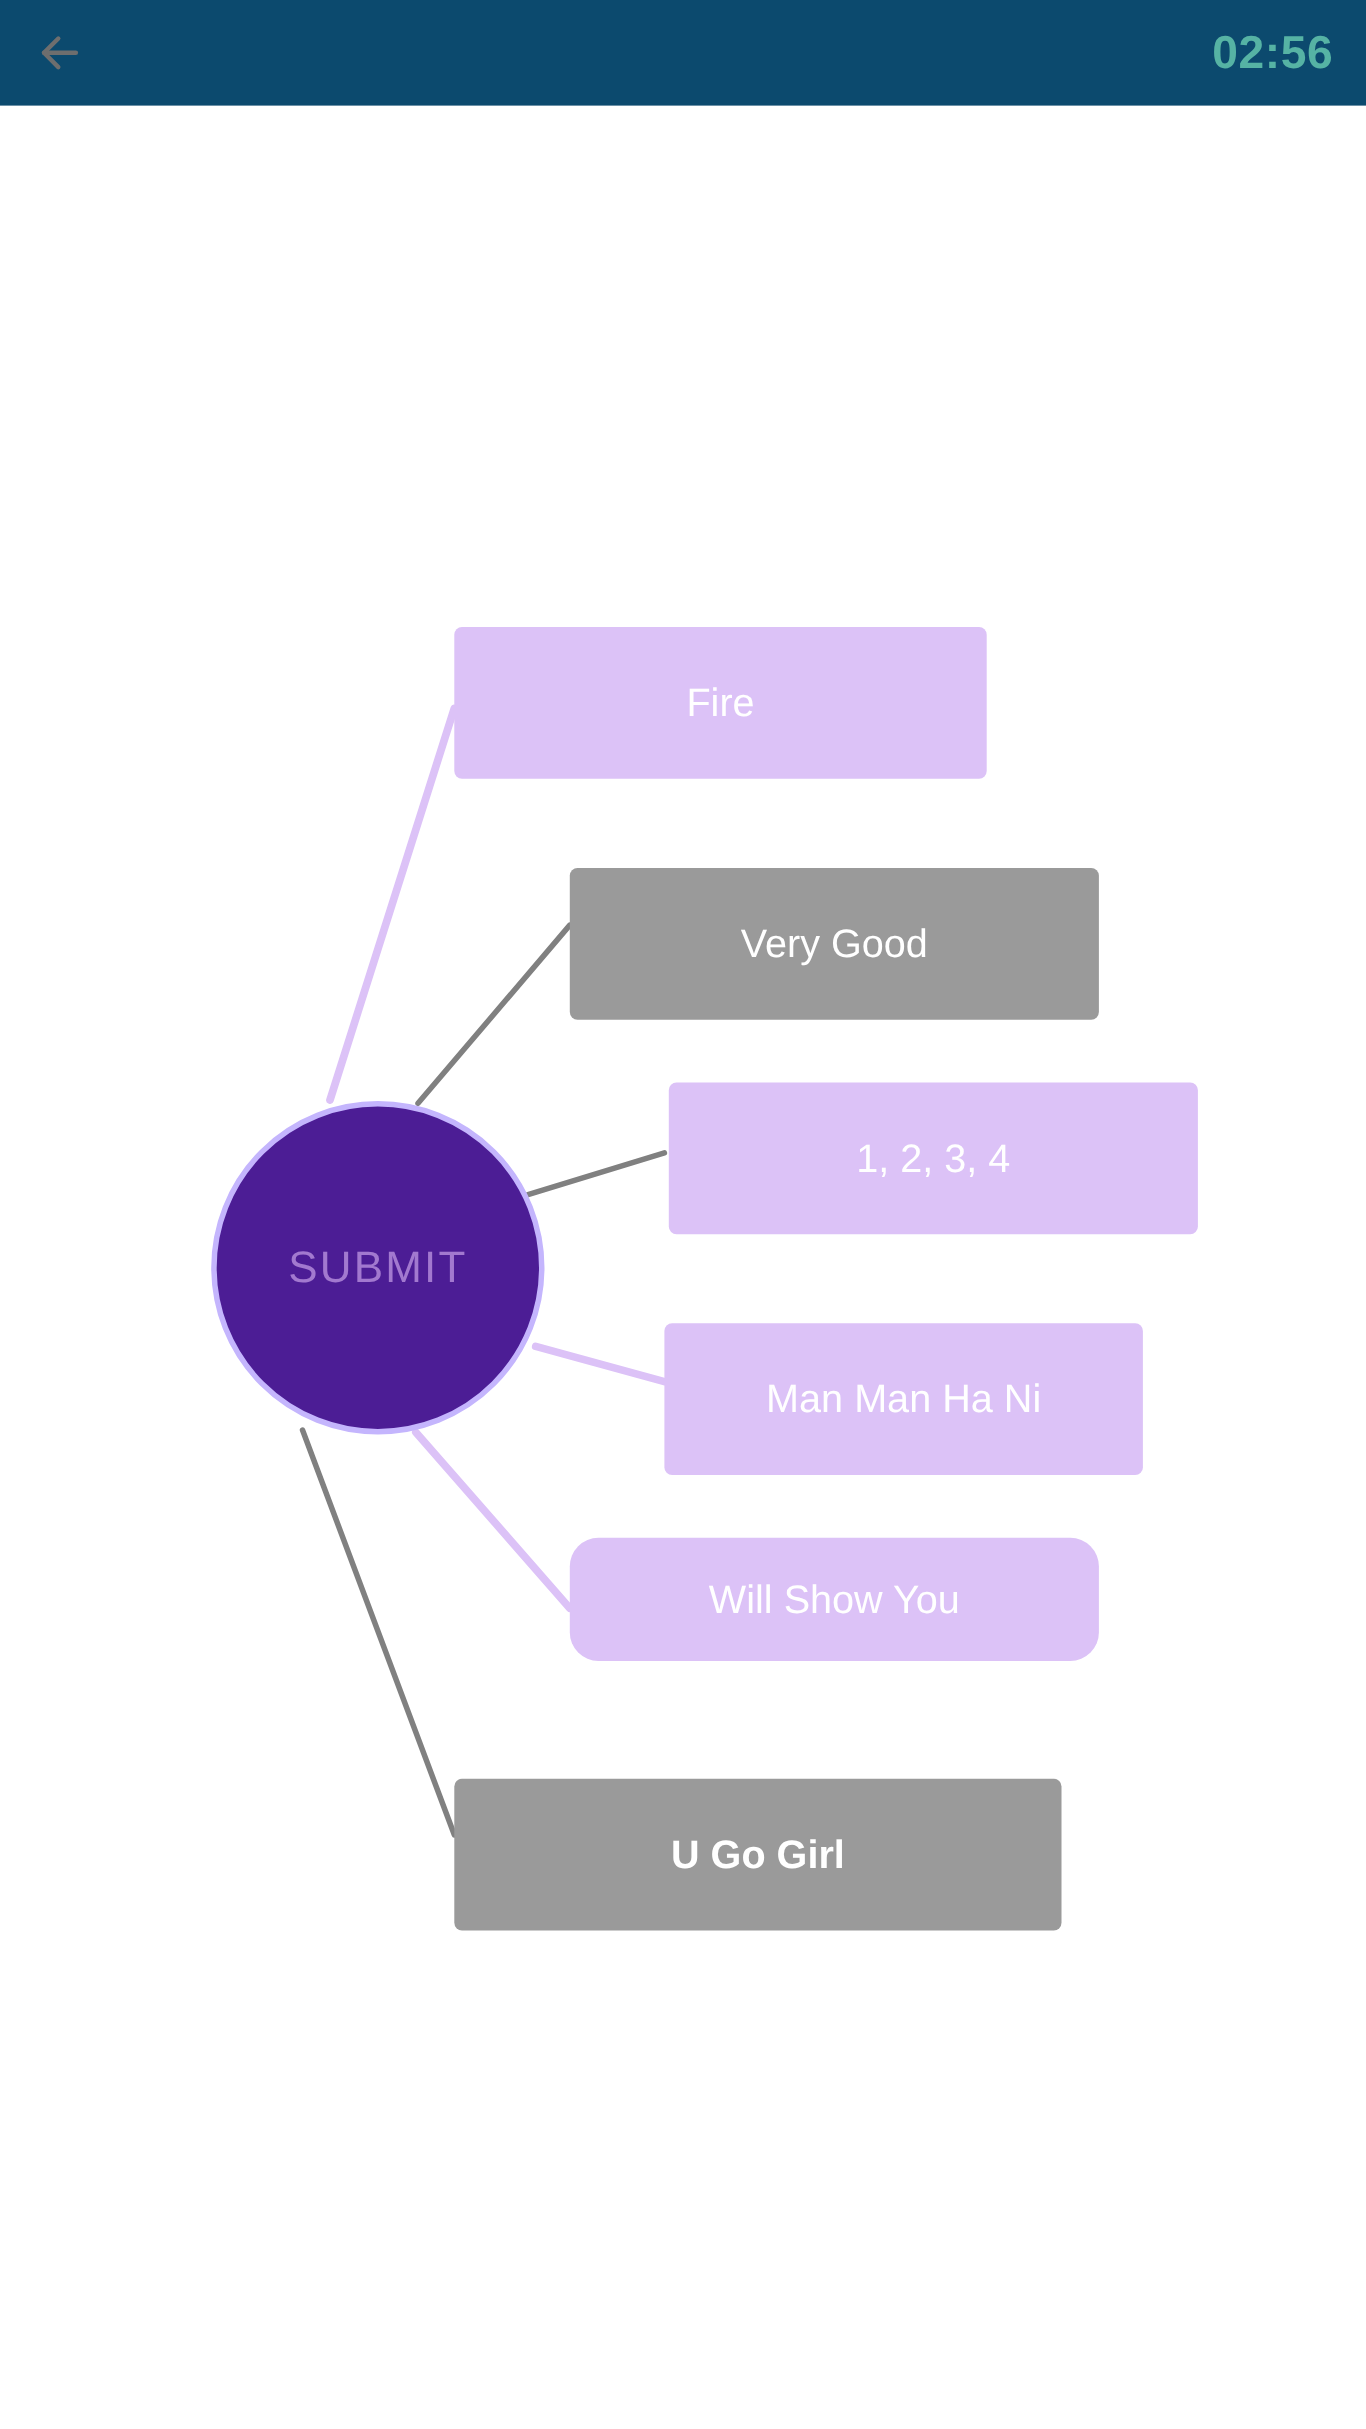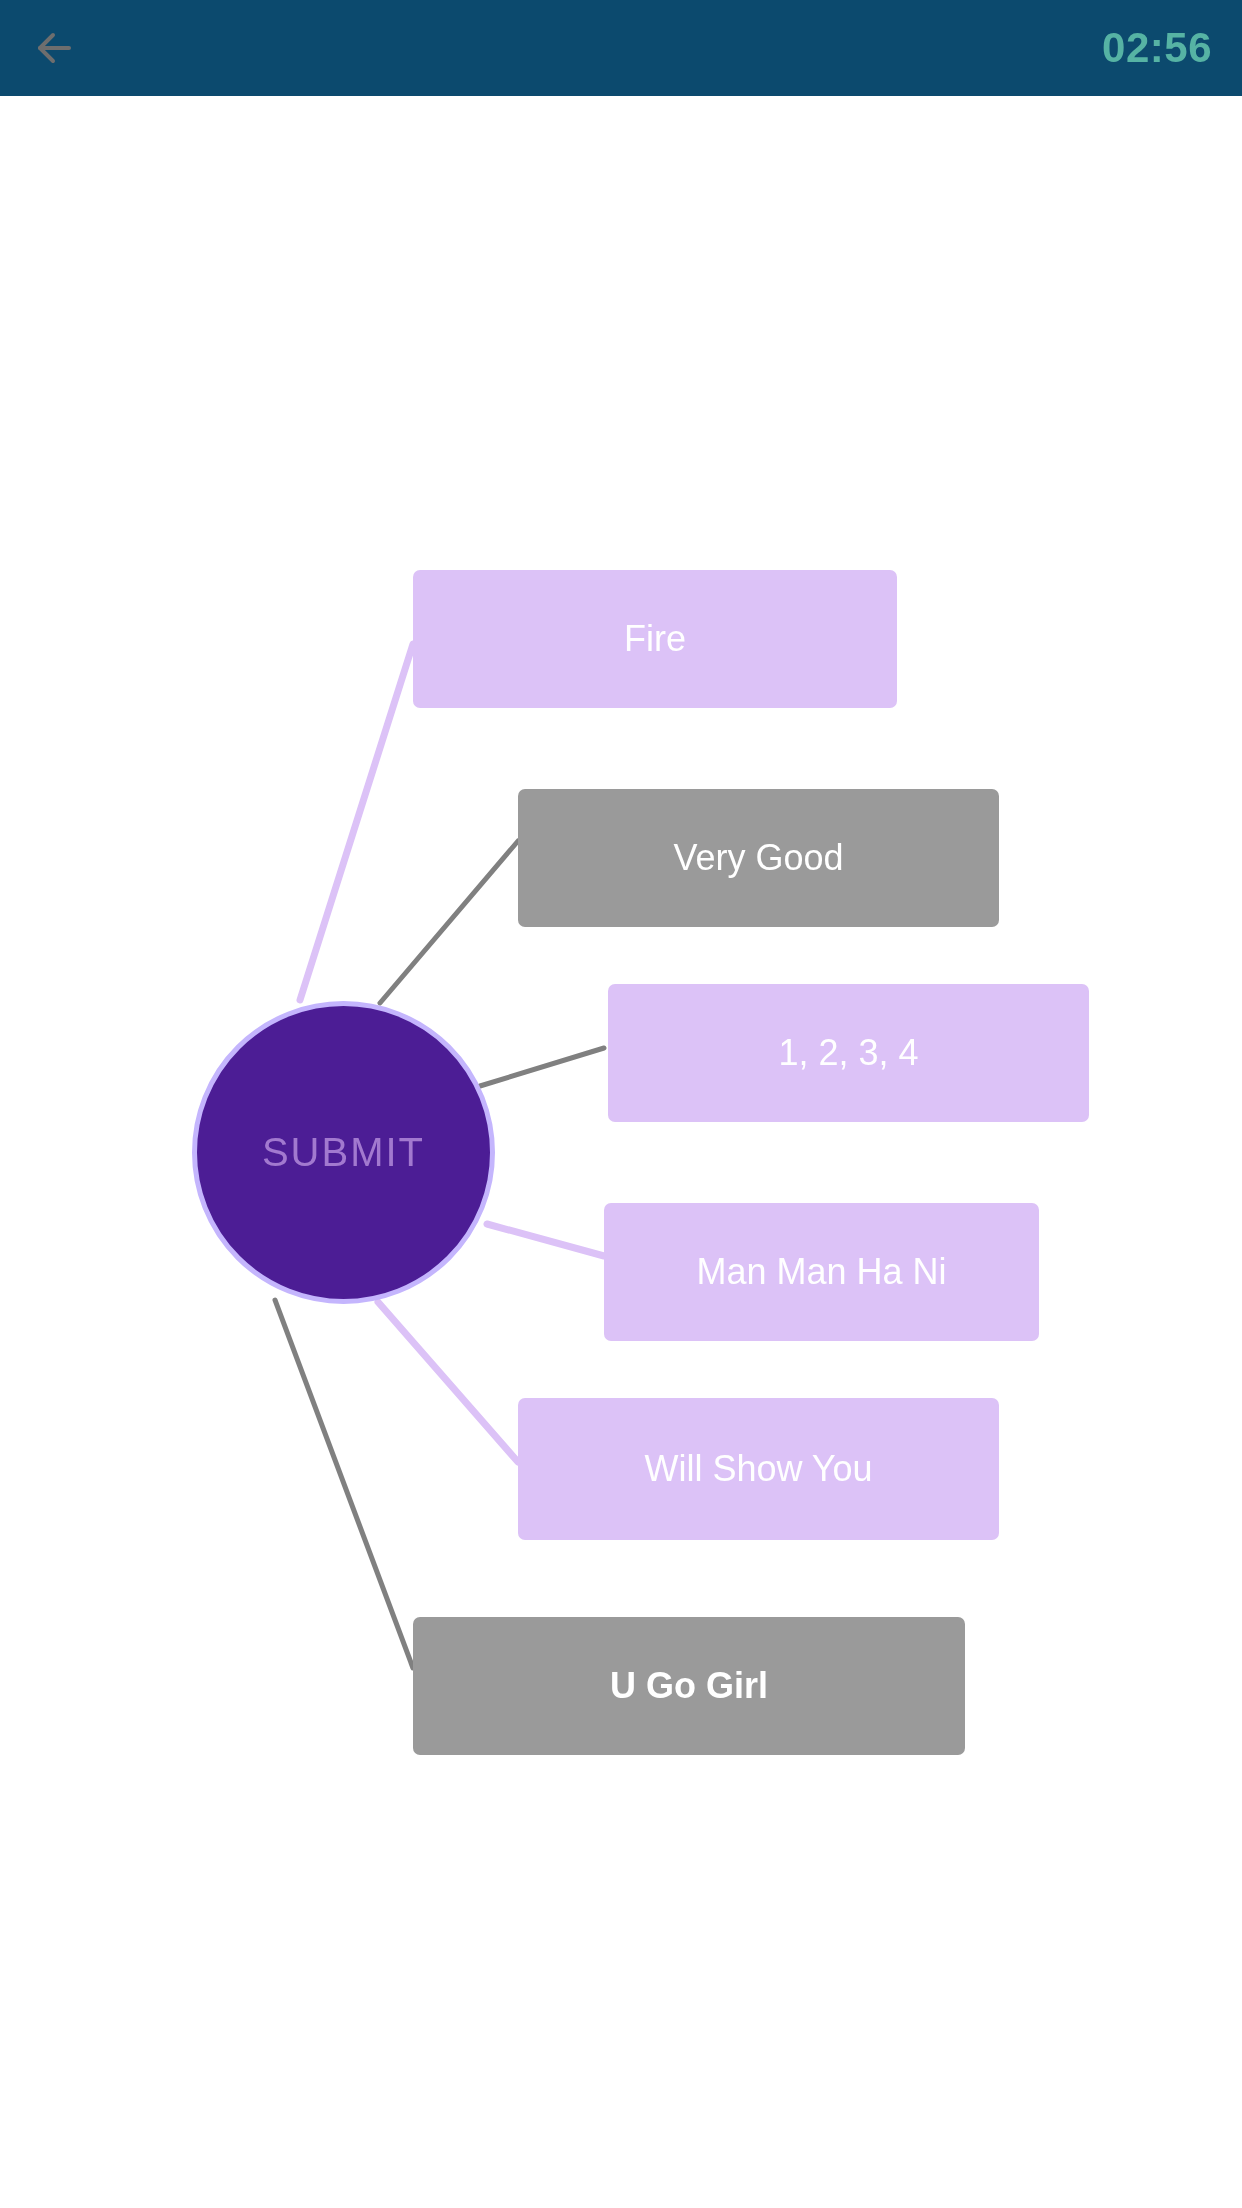--- a/index.html
+++ b/index.html
@@ -115,21 +115,21 @@
       </div>
       <div class="card gray" style="left: 518px; top: 777px; width: 481px; height: 138px;">
         <span>Very Good</span>
       </div>
       <div class="card purple" style="left: 608px; top: 984px; width: 481px; height: 138px;">
         <span>1, 2, 3, 4</span>
       </div>
       <div class="card purple" style="left: 604px; top: 1191px; width: 435px; height: 138px; margin-top: 12px;">
         <span>Man Man Ha Ni</span>
       </div>
-      <div class="card purple" style="left: 518px; top: 1398px; width: 481px; height: 142px;">
+      <div class="card purple" style="left: 518px; top: 1398px; width: 481px; height: 112px; border-radius: 26px;">
         <span>Will Show You</span>
       </div>
       <div class="card gray" style="left: 413px; top: 1605px; width: 552px; height: 138px; font-weight: bold;">
         <span>U Go Girl</span>
       </div>
     </div>
 
 </div>
 
 </body></html>

